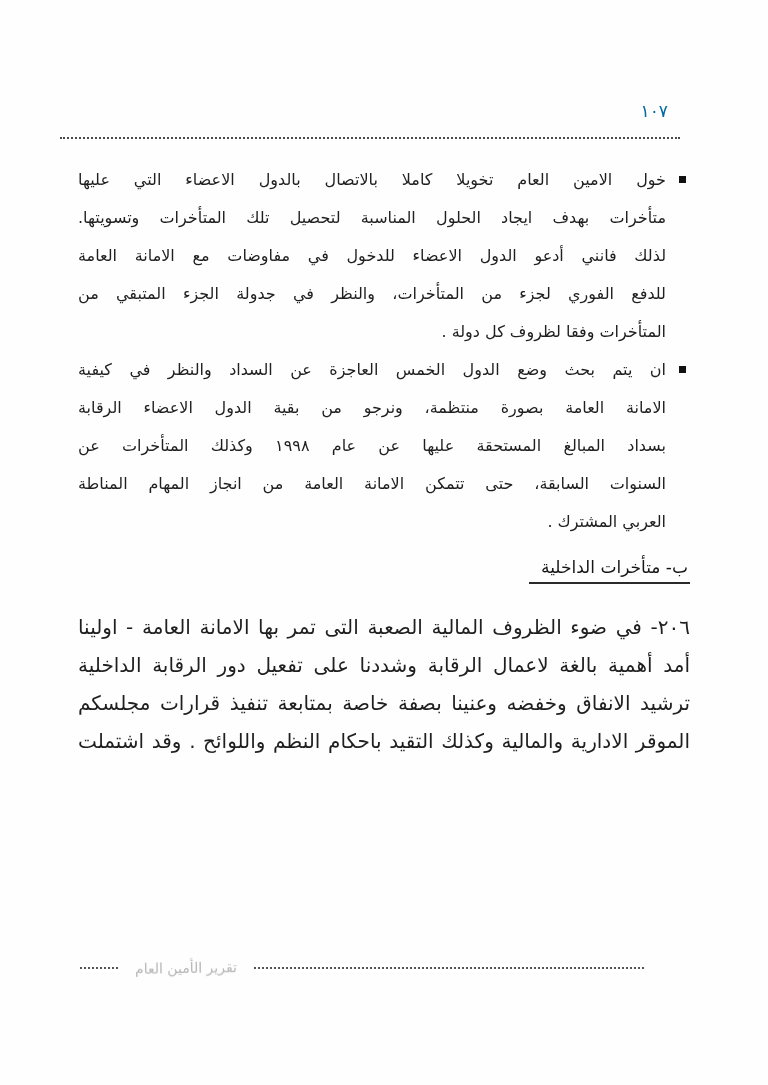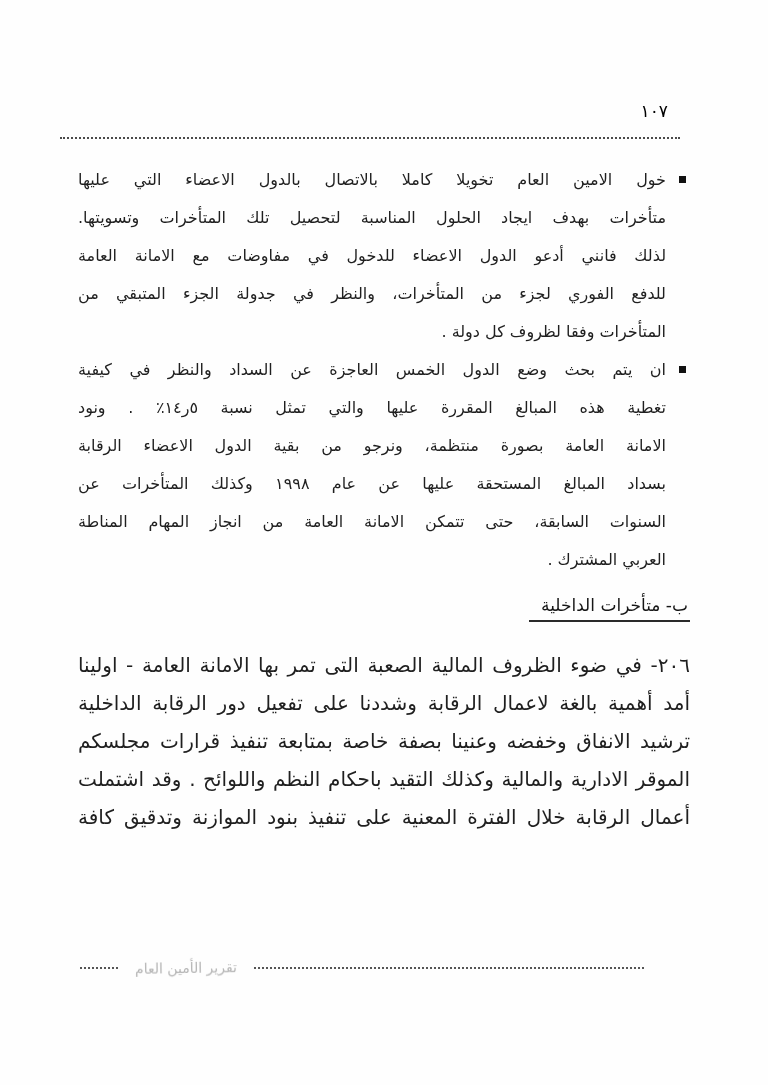--- a/index.html
+++ b/index.html
@@ -8,21 +8,21 @@
     width:768px;height:1085px;
     background:#fefefe;
     margin:0 auto;
     font-family:"DejaVu Sans", sans-serif;
     color:#1f1f1f;
     direction:rtl;
     overflow:hidden;
   }
   .pagenum{
     position:absolute;top:101px;right:100px;
-    font-size:17px;letter-spacing:2px;color:#000000;
+    font-size:17px;letter-spacing:2px;color:#0369a1;
   }
   .top-rule{
     position:absolute;top:137px;left:60px;right:88px;
     border-top:2px dotted #4a4a4a;height:0;
   }
   .content{
     position:absolute;top:161px;right:78px;left:78px;
   }
   .tline{
     height:38px;line-height:38px;
@@ -89,39 +89,37 @@
           <div class="tline">لذلك فانني أدعو الدول الاعضاء للدخول في مفاوضات مع الامانة العامة</div>
           <div class="tline">للدفع الفوري لجزء من المتأخرات، والنظر في جدولة الجزء المتبقي من</div>
           <div class="tline">المتأخرات وفقا لظروف كل دولة .</div>
         </div>
     </div>
 
     <div class="bullet" data-endline="right">
       <span class="marker"></span>
       <div class="lines">
           <div class="tline">ان يتم بحث وضع الدول الخمس العاجزة عن السداد والنظر في كيفية</div>
-          <div class="tline">تغطية هذه المبالغ المقررة عليها والتي تمثل نسبة ٥ر١٤٪ . ونود</div>
           <div class="tline">الامانة العامة بصورة منتظمة، ونرجو من بقية الدول الاعضاء الرقابة</div>
           <div class="tline">بسداد المبالغ المستحقة عليها عن عام ١٩٩٨ وكذلك المتأخرات عن</div>
           <div class="tline">السنوات السابقة، حتى تتمكن الامانة العامة من انجاز المهام المناطة</div>
           <div class="tline">العربي المشترك .</div>
         </div>
     </div>
 
     <div class="heading-wrap">
       <span class="heading">ب- متأخرات الداخلية</span>
     </div>
 
     <div class="para">
       <div class="lines">
           <div class="tline">٢٠٦- في ضوء الظروف المالية الصعبة التى تمر بها الامانة العامة - اولينا ومنذ</div>
           <div class="tline">أمد أهمية بالغة لاعمال الرقابة وشددنا على تفعيل دور الرقابة الداخلية بهدف</div>
           <div class="tline">ترشيد الانفاق وخفضه وعنينا بصفة خاصة بمتابعة تنفيذ قرارات مجلسكم</div>
           <div class="tline">الموقر الادارية والمالية وكذلك التقيد باحكام النظم واللوائح . وقد اشتملت</div>
-          <div class="tline">أعمال الرقابة خلال الفترة المعنية على تنفيذ بنود الموازنة وتدقيق كافة</div>
         </div>
     </div>
 
   </div>
 
   <div class="footer">
     <span class="dots seg-left"></span>
     <span class="ghost">تقرير الأمين العام</span>
     <span class="dots seg-right"></span>
   </div>

